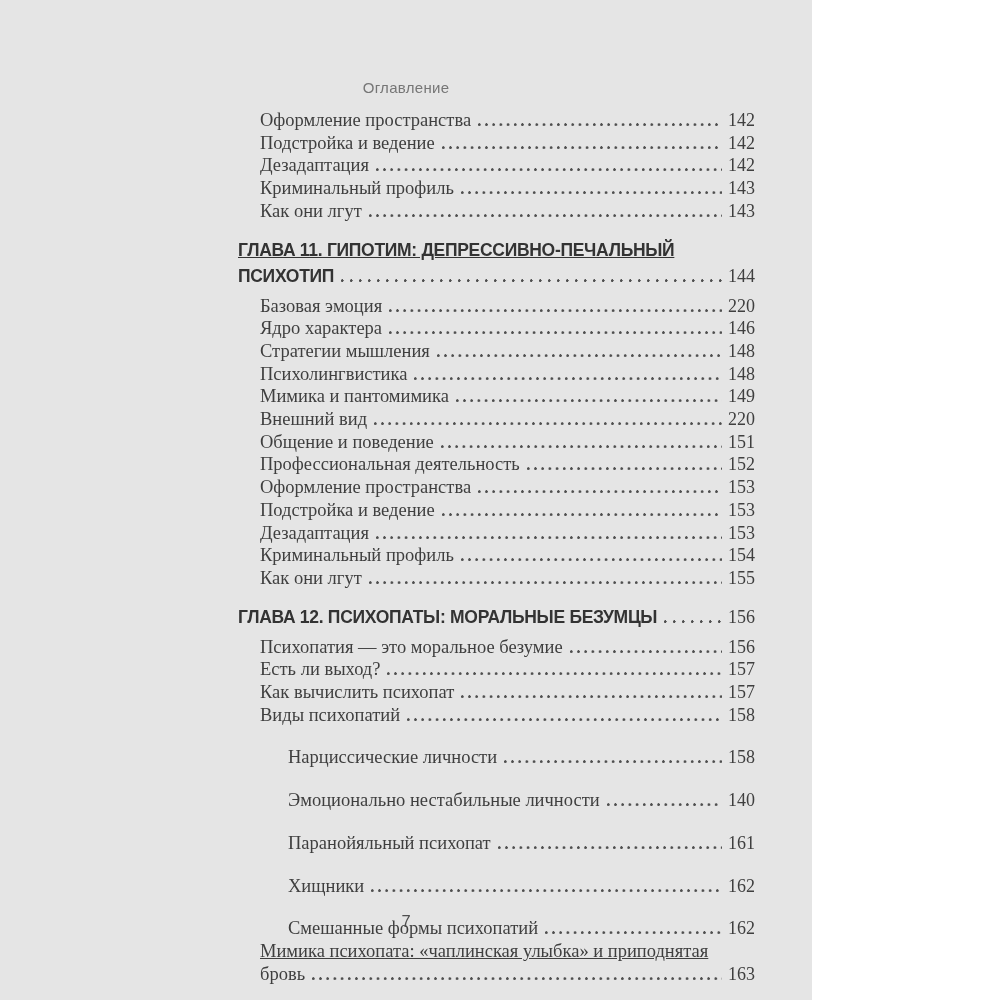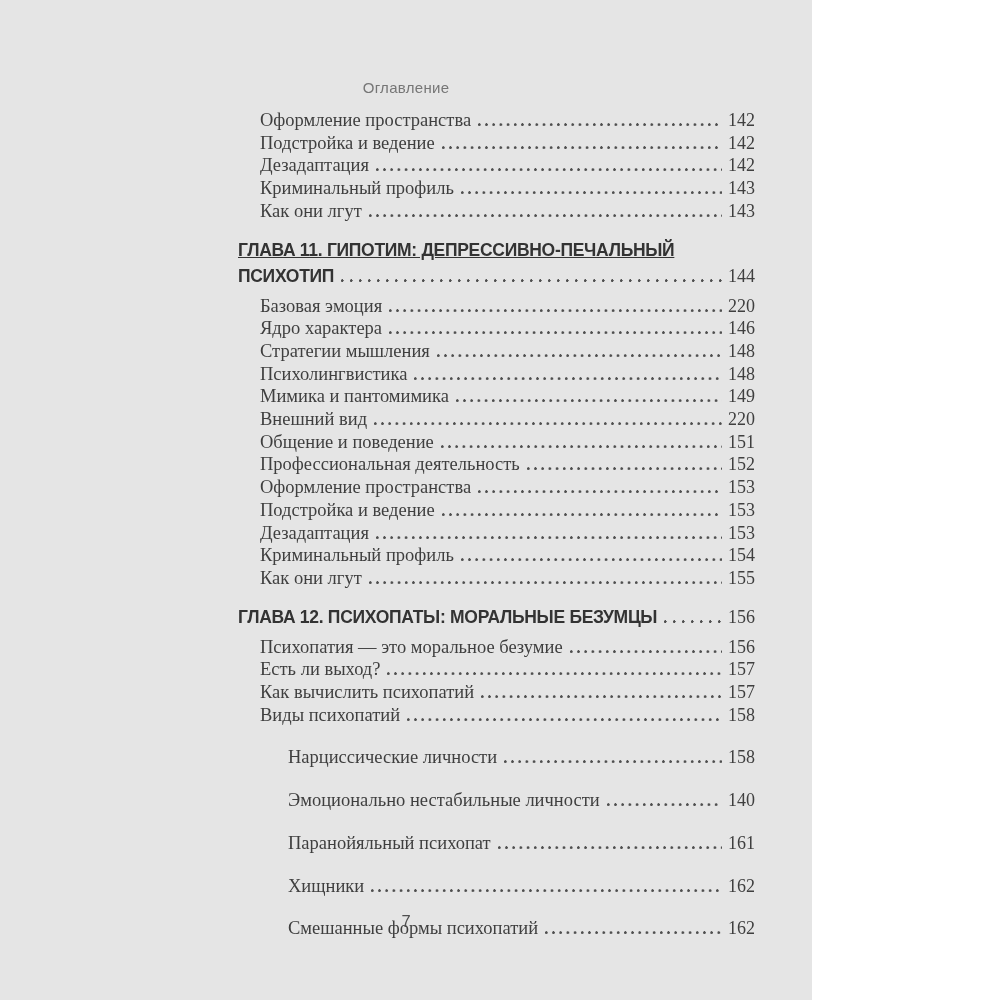--- a/index.html
+++ b/index.html
@@ -233,21 +233,21 @@
       </div>
       <div class="entry lvl1">
         <div class="row">
           <span class="label">Есть ли выход?</span>
           <span class="dots"></span>
           <span class="pnum">157</span>
         </div>
       </div>
       <div class="entry lvl1">
         <div class="row">
-          <span class="label">Как вычислить психопатий</span>
+          <span class="label">Как вычислить психопат</span>
           <span class="dots"></span>
           <span class="pnum">157</span>
         </div>
       </div>
       <div class="entry lvl1">
         <div class="row">
           <span class="label">Виды психопатий</span>
           <span class="dots"></span>
           <span class="pnum">158</span>
         </div>
@@ -278,18 +278,26 @@
           <span class="label">Хищники</span>
           <span class="dots"></span>
           <span class="pnum">162</span>
         </div>
       </div>
       <div class="entry lvl2">
         <div class="row">
           <span class="label">Смешанные формы психопатий</span>
           <span class="dots"></span>
           <span class="pnum">162</span>
+        </div>
+      </div>
+      <div class="entry lvl1">
+        <div class="pre-line">Мимика психопата: «чаплинская улыбка» и приподнятая</div>
+        <div class="row">
+          <span class="label">бровь</span>
+          <span class="dots"></span>
+          <span class="pnum">163</span>
         </div>
       </div>
     </div>
 
   <div class="folio">7</div>
 </div>
 
 </body></html>

